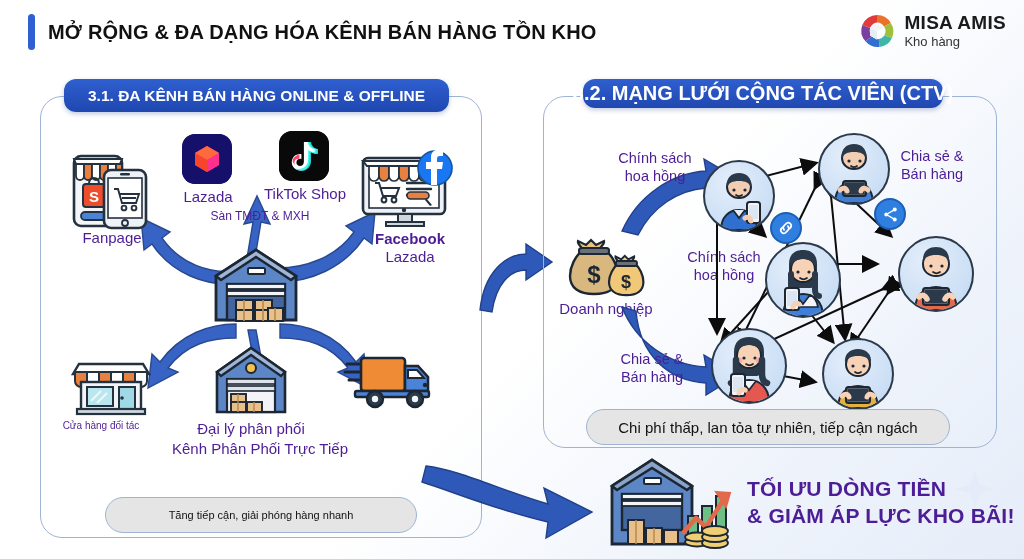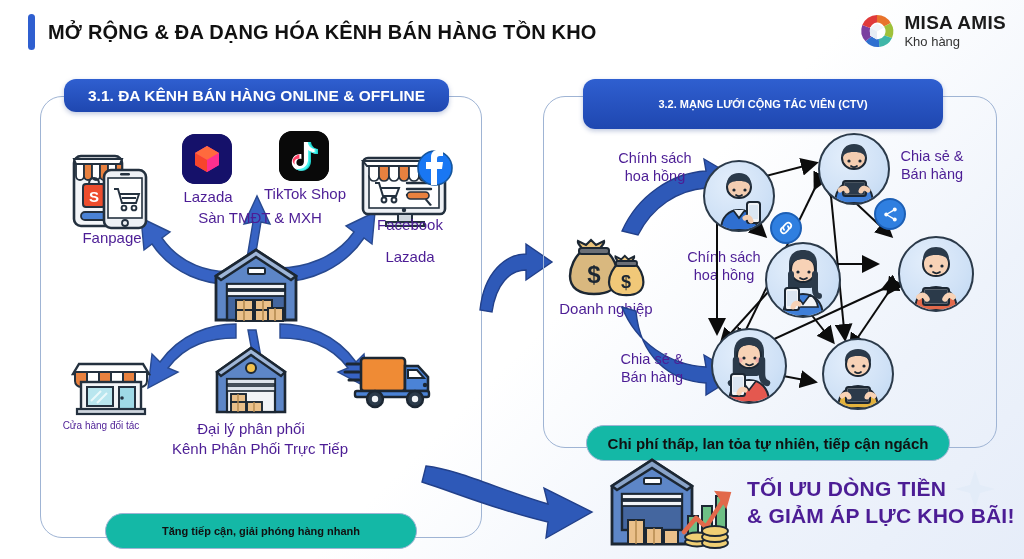--- a/index.html
+++ b/index.html
@@ -32,26 +32,26 @@
   #panel-right{left:543px;top:96px;width:452px;height:350px;}
 
   .panel-badge{
     position:absolute;display:flex;align-items:center;justify-content:center;
     background:linear-gradient(180deg,#2f5fd0,#1f47b0);
     color:#fff;font-weight:bold;border-radius:12px;
     box-shadow:0 2px 5px rgba(30,60,140,.28);
     white-space:nowrap;
   }
   #badge-left{left:64px;top:79px;width:385px;height:33px;font-size:15.5px;}
-  #badge-right{left:583px;top:79px;width:360px;height:50px;font-size:11px;}
+  #badge-right{left:583px;top:79px;width:360px;height:29px;font-size:20px;}
 
   .pill{
     position:absolute;display:flex;align-items:center;justify-content:center;
-    background:#14b8a6;border:1.4px solid #9fb4d4;border-radius:20px;
-    color:#111;font-weight:bold;white-space:nowrap;margin-top:16px;
+    background:#e5e5e5;border:1.4px solid #9fb4d4;border-radius:20px;
+    color:#111;font-weight:normal;white-space:nowrap;
   }
   #pill-left{left:105px;top:497px;width:310px;height:34px;font-size:11px;}
   #pill-right{left:586px;top:409px;width:362px;height:34px;font-size:15px;}
 
   
   .lbl{position:absolute;color:#4c1d95;text-align:center;line-height:1.18;white-space:nowrap;}
 
   
   .node{
     position:absolute;border-radius:50%;
@@ -165,21 +165,21 @@
   <div class="tile tiktok" style="left:279px;top:131px;width:50px;height:50px;">
     <svg width="50" height="50" viewBox="0 0 50 50">
       <rect width="50" height="50" rx="13" fill="#090909"></rect>
       <path d="M30.5 11c.6 4 3 6.6 7 7v4.6c-2.5.1-4.9-.6-7-2v9.3c0 5.6-4.3 9.6-9.4 9.6-4.6 0-8.3-3.6-8.3-8.2 0-5.1 4.4-8.9 9.6-8.1v4.8c-2.6-.8-5 1-5 3.4 0 2 1.6 3.6 3.6 3.6 2.1 0 3.9-1.6 3.9-4.3V11z" fill="#fff"></path>
       <path d="M28.8 11c.5 3.9 2.8 6.5 6.8 7v3.1c-2.4 0-4.7-.8-6.5-2.2v9.7c0 5.6-4.2 9.4-9.2 9.4-1.2 0-2.3-.2-3.3-.6 1.5 1.5 3.6 2.4 6 2.4 5.1 0 9.4-4 9.4-9.6v-9.3c2.1 1.4 4.5 2.1 7 2V18c-4-.4-6.4-3-7-7z" fill="#25f4ee" opacity=".85"></path>
       <path d="M20.4 23.2v4.8c-2.6-.8-5 1-5 3.4 0 .8.2 1.5.7 2.1-1.4-.7-2.4-2.1-2.4-3.8 0-2.8 2.9-4.9 6.7-6.5z" fill="#fe2c55" opacity=".9"></path>
     </svg>
   </div>
   <div class="lbl" style="left:250px;top:185px;width:110px;font-size:15px;">TikTok Shop</div>
 
-  <div class="lbl" style="left:180px;top:209px;width:160px;font-size:15px;">Sàn TMĐT &amp; MXH</div>
+  <div class="lbl" style="left:180px;top:209px;width:160px;font-size:12px;">Sàn TMĐT &amp; MXH</div>
 
   <div style="position:absolute;left:358px;top:146px;">
     <svg width="100" height="90" viewBox="0 0 100 90">
       <rect x="5" y="12" width="82" height="56" rx="5" fill="#eef1f5" stroke="#24313f" stroke-width="2.6"></rect>
       <rect x="11" y="30" width="70" height="32" fill="#fff" stroke="#24313f" stroke-width="1.6"></rect>
       <g>
         <path d="M11 20h10v10a5 5 0 0 1-10 0z" fill="#fff" stroke="#24313f" stroke-width="1.7"></path>
         <path d="M21 20h10v10a5 5 0 0 1-10 0z" fill="#e8813f" stroke="#24313f" stroke-width="1.7"></path>
         <path d="M31 20h10v10a5 5 0 0 1-10 0z" fill="#fff" stroke="#24313f" stroke-width="1.7"></path>
         <path d="M41 20h10v10a5 5 0 0 1-10 0z" fill="#e8813f" stroke="#24313f" stroke-width="1.7"></path>
@@ -198,21 +198,21 @@
       </g>
       <rect x="49" y="46" width="22" height="7" rx="3.5" fill="#e8813f" stroke="#24313f" stroke-width="1.6"></rect>
       <path d="M68 52l6 7-2 1-5-6z" fill="#24313f"></path>
       <path d="M40 68h14v8H40z" fill="#cfd6de" stroke="#24313f" stroke-width="2"></path>
       <path d="M28 76h38v4H28z" fill="#cfd6de" stroke="#24313f" stroke-width="2"></path>
       <circle cx="46" cy="64" r="2.2" fill="#24313f"></circle>
       <circle cx="77" cy="22" r="17" fill="#1977f3" stroke="#15559c" stroke-width="1.6"></circle>
       <path d="M80 22h5l1-7h-6v-3c0-2 .7-3 3-3h3V3c-.8-.1-2.6-.3-4.5-.3-4.6 0-7.5 2.6-7.5 7.3V15h-5v7h5v16h6z" fill="#fff" transform="translate(-1,1)"></path>
     </svg>
   </div>
-  <div class="lbl" style="left:360px;top:216px;width:100px;font-size:15px;">Facebook</div>
+  <div class="lbl" style="left:360px;top:230px;width:100px;font-size:15px;font-weight:bold;">Facebook</div>
   <div class="lbl" style="left:360px;top:248px;width:100px;font-size:15px;">Lazada</div>
 
   <div style="position:absolute;left:210px;top:246px;">
     <svg width="92" height="76" viewBox="0 0 92 76">
       <path d="M6 30L46 4l40 26v44H6z" fill="#5d86c7" stroke="#1c2733" stroke-width="2.8"></path>
       <path d="M6 30L46 4l40 26-5 4-35-23-35 23z" fill="#9fb6d8" stroke="#1c2733" stroke-width="2.6"></path>
       <rect x="38" y="22" width="17" height="6" rx="1.5" fill="#fff" stroke="#1c2733" stroke-width="2"></rect>
       <rect x="17" y="38" width="58" height="36" fill="#44669f" stroke="#1c2733" stroke-width="2.4"></rect>
       <g fill="#f2f4f7" stroke="#1c2733" stroke-width="1.8">
         <rect x="17" y="38" width="58" height="5"></rect>

